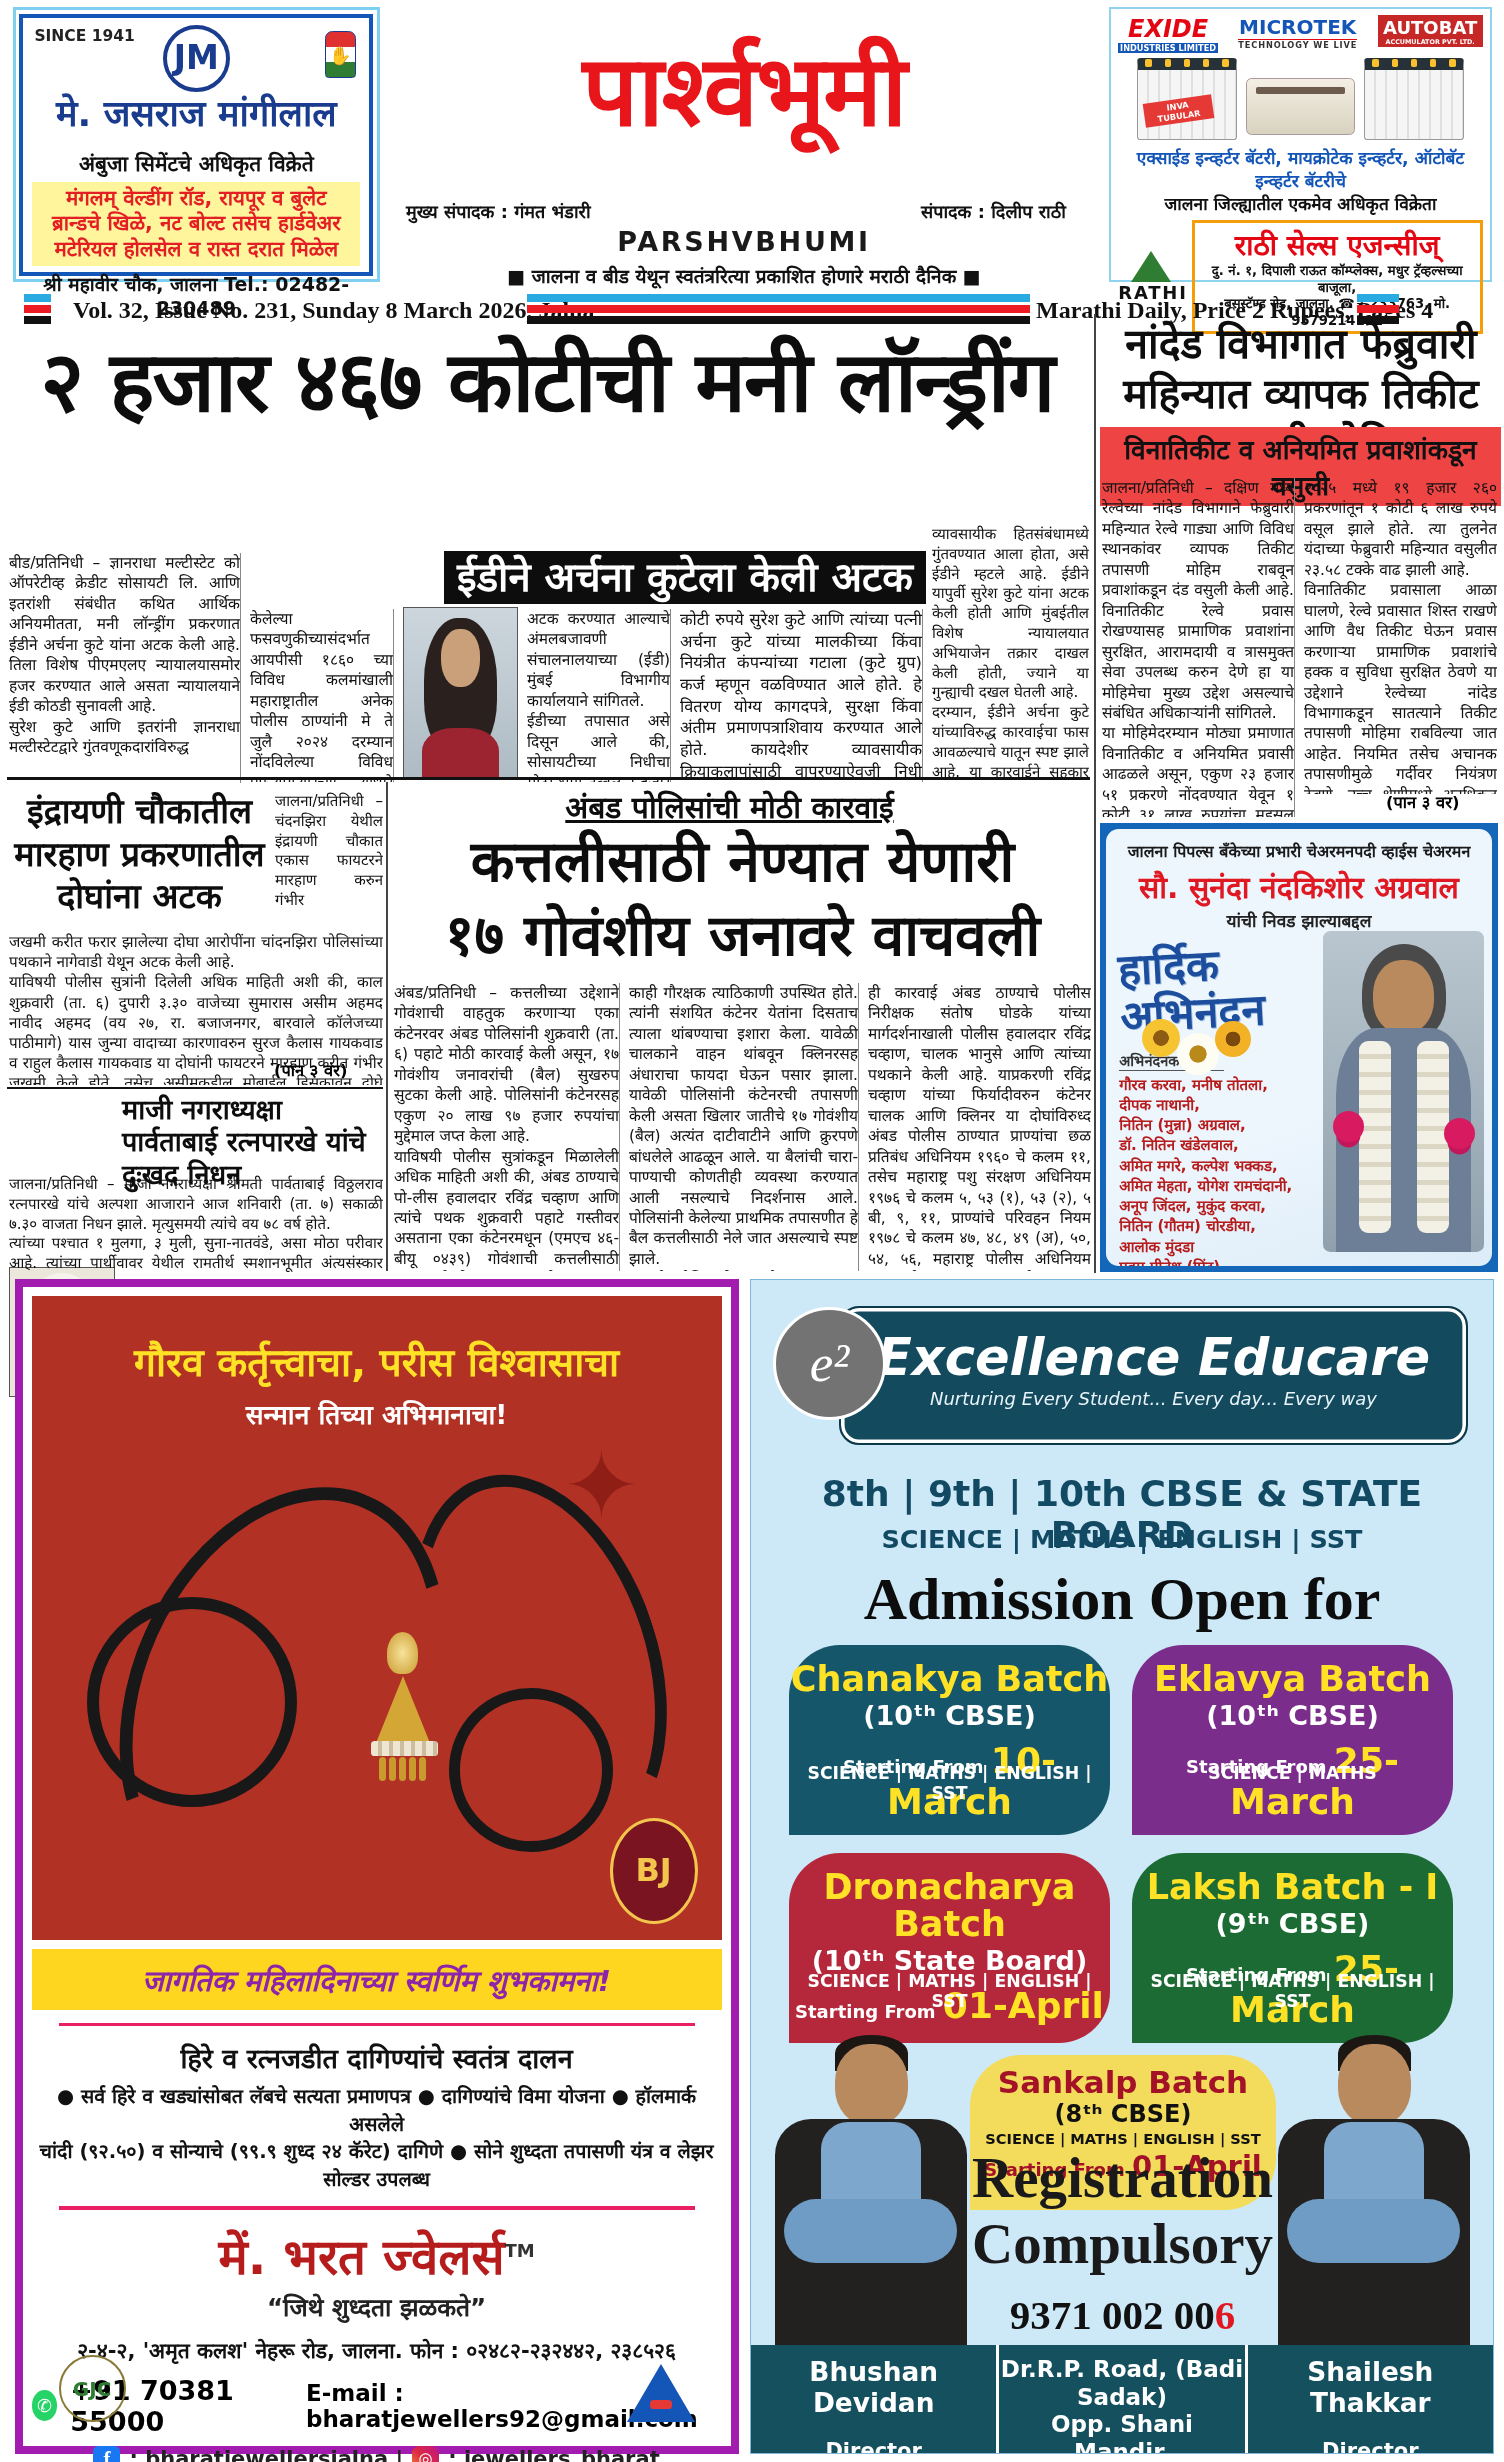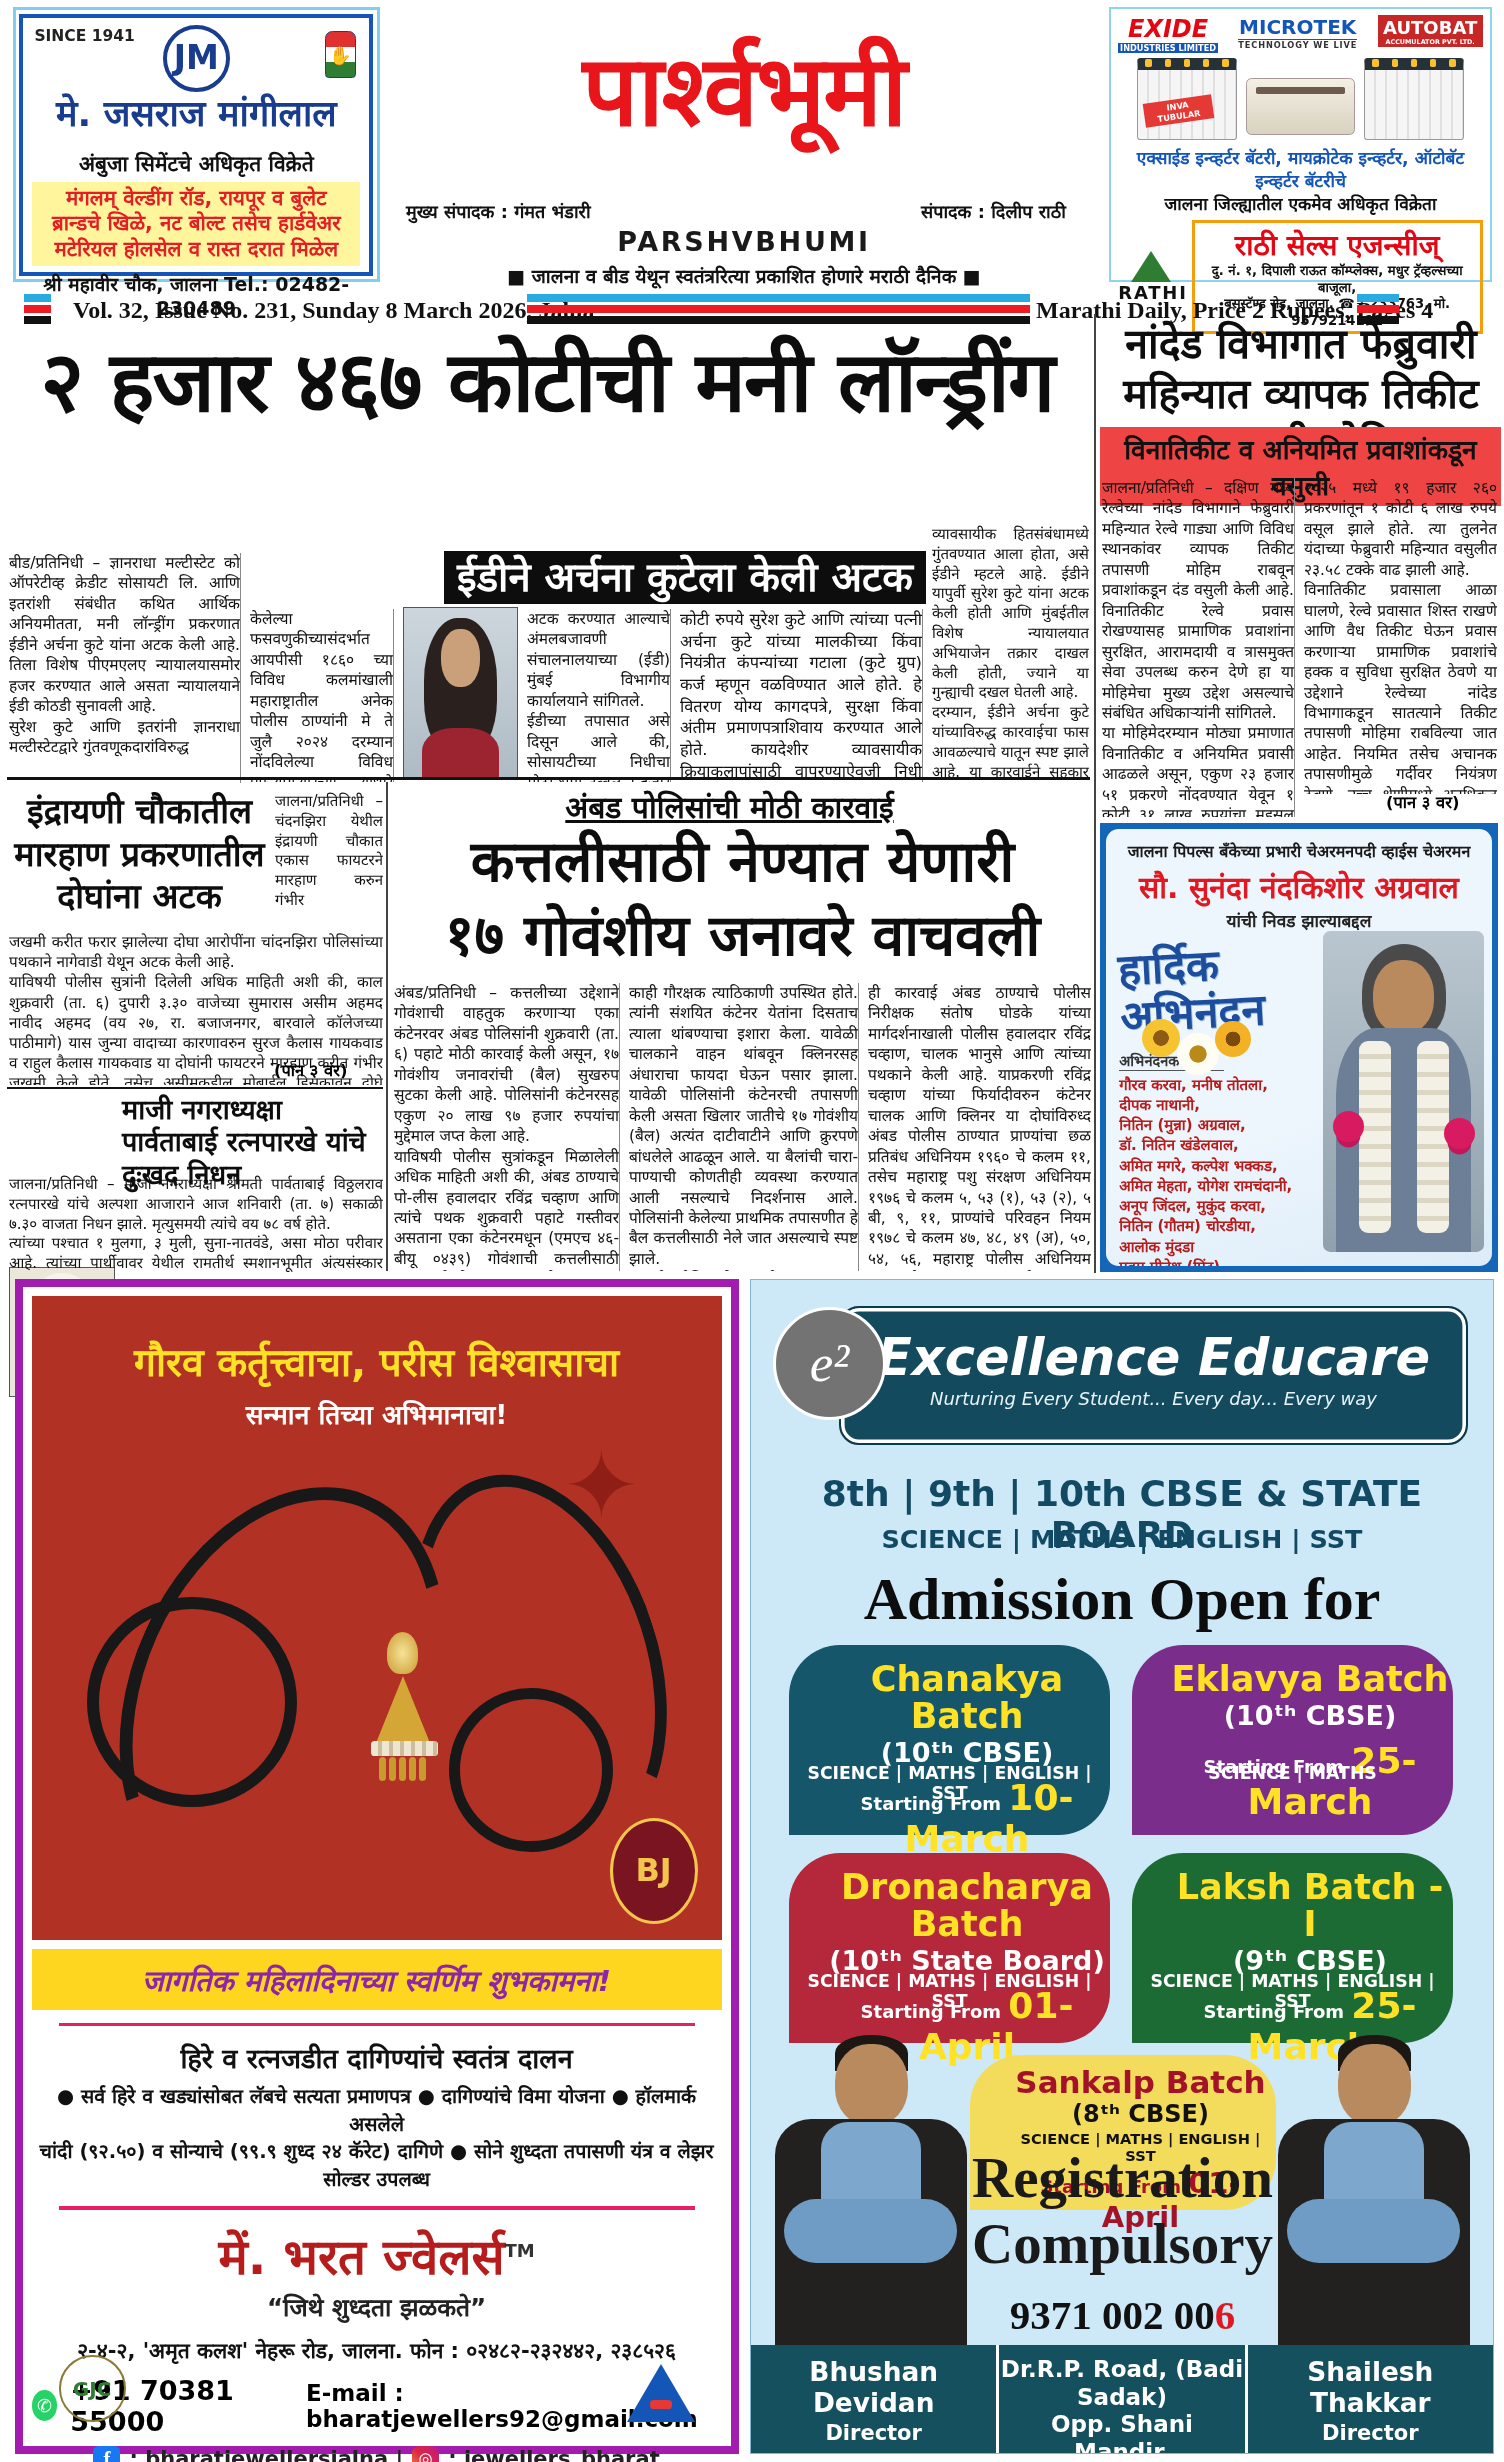--- a/index.html
+++ b/index.html
@@ -136,36 +136,36 @@
 
   
   .edu { left:750px; top:1279px; width:744px; height:1175px; background:#cde9f8; border:1.8px solid #7fb6da; overflow:hidden; }
   .edu-head { position:absolute; left:88px; top:25.5px; width:629px; height:139px; background:#144a5e; border:2.7px solid #0d3a4a; border-radius:20px; box-shadow:inset 0 0 0 3.6px #fff; text-align:center; color:#fff; }
   .edu-title { font-weight:900; font-size:51px; font-style:italic; margin-top:20px; }
   .edu-tag { font-style:italic; font-size:18px; margin-top:1.8px; color:#e8f4fa; }
   .e2 { position:absolute; left:22px; top:27px; width:113px; height:113px; background:#737373; border:3.6px solid #fff; border-radius:50%; color:#fff; text-align:center; line-height:106px; font-size:53px; font-style:italic; font-family:"Liberation Serif",serif; z-index:2; }
   .edu-l1 { position:absolute; left:0; top:193px; width:100%; text-align:center; font-weight:900; font-size:36px; color:#134a63; }
   .edu-l2 { position:absolute; left:0; top:244px; width:100%; text-align:center; font-weight:900; font-size:25.5px; color:#134a63; }
   .edu-adm { position:absolute; left:0; top:285px; width:100%; text-align:center; font-family:"Liberation Serif",serif; font-weight:900; font-size:60px; color:#0d0d0d; }
-  .batch { position:absolute; width:321px; height:190px; border-radius:51px 51px 51px 0; color:#fff; text-align:center; padding-top:16.4px;padding-left:35px; }
+  .batch { position:absolute; width:321px; height:190px; border-radius:51px 51px 51px 0; color:#fff; text-align:center; padding-top:16.4px; }
   .batch .bn { color:#ffe226; font-weight:900; font-size:35px; line-height:1.05; }
   .batch .bc { color:#fff; font-weight:900; font-size:27px; margin-top:1.8px; }
   .batch .bs { font-weight:900; font-size:18px; margin-top:9px; }
   .batch .bs b { font-size:36px; color:#ffe226; margin-left:7.3px; }
   .b-teal { background:#15566b; } .b-purple { background:#7b2d8b; } .b-red { background:#b5273a; } .b-green { background:#1d6b34; }
   .b-yellow { background:#f3dc5b; }
   .b-yellow .bn { color:#a31227; } .b-yellow .bc { color:#111; } .b-yellow .bs { color:#a31227; } .b-yellow .bs b { color:#a31227; }
   .edu-reg { position:absolute; left:171px; top:865px; width:401px; text-align:center; font-family:"Liberation Serif",serif; font-weight:900; font-size:57px; color:#1a1a1a; line-height:1.15; }
   .edu-ph { position:absolute; left:171px; top:1010px; width:401px; text-align:center; font-family:"Liberation Serif",serif; font-weight:900; font-size:41px; color:#111; line-height:1.25; }
   .edu-ph b { color:#e01822; }
   .edu-bar { position:absolute; left:0; bottom:0; width:100%; height:108px; background:#15505e; color:#fff; display:flex; }
   .edu-bar .cell { flex:1; text-align:center; padding-top:11px; }
   .edu-bar .cell + .cell { border-left:3.6px solid #fff; }
   .edu-bar .nm { font-weight:900; font-size:26.4px; }
-  .edu-bar .rl { font-weight:bold; font-size:21px; margin-top:3px; }
+  .edu-bar .rl { font-weight:bold; font-size:21px; margin-top:21px; }
   .edu-bar .ad { font-weight:900; font-size:23px; line-height:1.2; }
   .dir { position:absolute; bottom:108px; width:228px; height:301px; }
   .dir .head { position:absolute; left:78px; top:0; width:73px; height:82px; background:#b98a5e; border-radius:46%; }
   .dir .hairm { position:absolute; left:78px; top:-9px; width:73px; height:36px; background:#1d1713; border-radius:50% 50% 0 0; }
   .dir .vest { position:absolute; left:18px; top:75px; width:192px; height:228px; background:#23211f; border-radius:36px 36px 0 0; }
   .dir .shirt { position:absolute; left:64px; top:78px; width:100px; height:109px; background:#7da7cc; border-radius:27px 27px 0 0; }
   .dir .arms { position:absolute; left:27px; top:155px; width:173px; height:64px; background:#6f9cc4; border-radius:32px; }
 </style>
 </head>
 <body>

